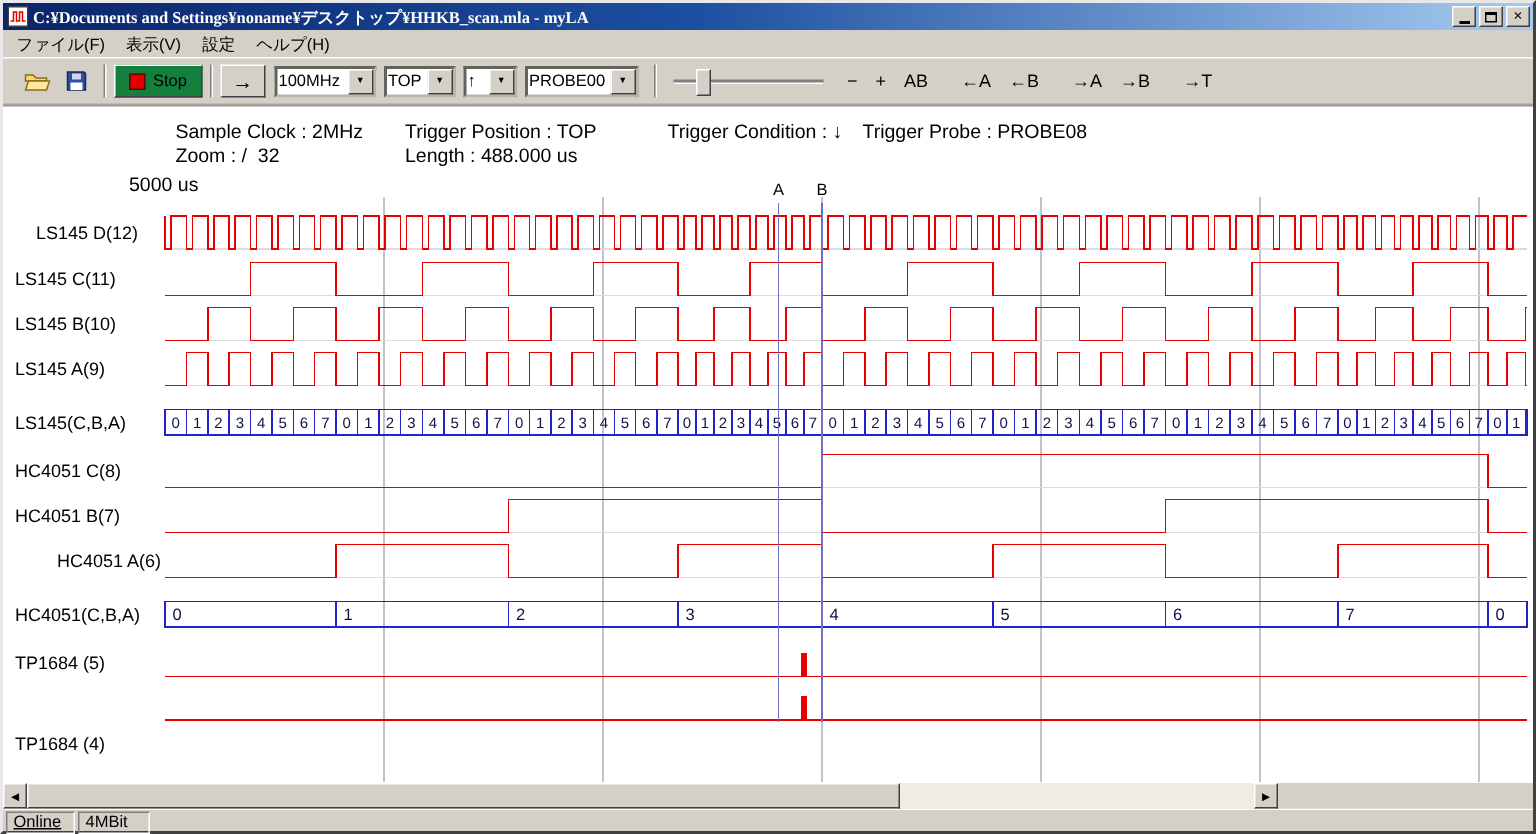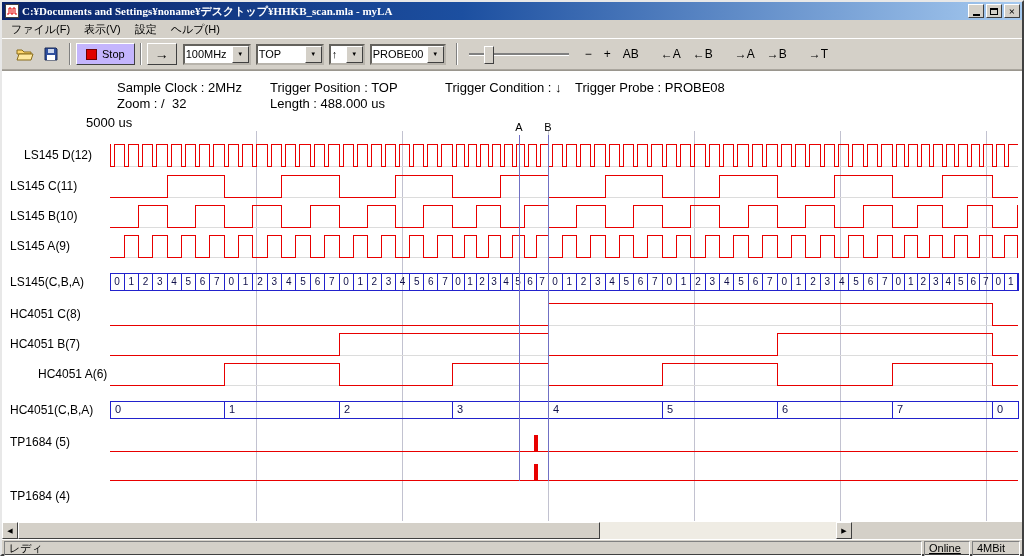--- a/index.html
+++ b/index.html
@@ -17,21 +17,21 @@
   .glyph-close{font-size:11px;font-weight:bold;}
 
   
   .menubar{height:18px;display:flex;align-items:center;font-size:11px;padding-left:2px;}
   .menu-item{padding:2px 7px;}
 
   
   .toolbar{height:30px;display:flex;align-items:center;padding:0 2px 0 10px;border-top:1px solid #fff;border-bottom:1px solid #aaa69e;}
   .tool-icon-btn{width:26px;height:24px;background:transparent;border:1px solid transparent;display:flex;align-items:center;justify-content:center;padding:0;}
   .tsep{width:0;height:22px;border-left:1px solid #808080;border-right:1px solid #fff;margin:0 5px;}
-  .stop-btn{height:22px;display:flex;align-items:center;gap:5px;padding:0 9px;background:#c4b5fd;border:1px solid;border-color:#fff #404040 #404040 #fff;font-size:11px;font-family:inherit;}
+  .stop-btn{height:22px;display:flex;align-items:center;gap:5px;padding:0 9px;background:#15803d;border:1px solid;border-color:#fff #404040 #404040 #fff;font-size:11px;font-family:inherit;}
   .stop-square{width:9px;height:9px;background:#e00000;border:1px solid #700000;}
   .arrow-btn{width:30px;height:22px;background:#d4d0c8;border:1px solid;border-color:#fff #404040 #404040 #fff;font-size:14px;font-weight:bold;padding:0;margin:0 6px 0 0;font-family:inherit;}
   .combo{height:21px;background:#fff;border:2px inset #b8b4ac;display:flex;align-items:center;font-size:11px;margin-right:5px;box-sizing:border-box;}
   .combo-val{flex:1;padding-left:1px;white-space:nowrap;overflow:hidden;}
   .combo-btn{width:15px;height:15px;background:#d4d0c8;border:1px solid;border-color:#fff #404040 #404040 #fff;font-size:6px;display:flex;align-items:center;justify-content:center;flex:0 0 auto;margin-right:0;}
   .slider{width:100px;height:21px;position:relative;margin:0 10px 0 6px;flex:0 0 auto;}
   .slider-track{position:absolute;left:0;right:0;top:9px;height:2px;background:#808080;border-bottom:1px solid #fff;}
   .slider-handle{position:absolute;left:15px;top:2px;width:8px;height:16px;background:#d4d0c8;border:1px solid;border-color:#fff #404040 #404040 #fff;}
   .flat-btn{height:22px;padding:0 5px;background:transparent;border:1px solid transparent;font-size:12px;font-family:inherit;}
   .flat-btn.grp{margin-left:10px;}
@@ -108,21 +108,21 @@
       <span class="stop-square"></span>
       <span>Stop</span>
     </button>
     <div class="tsep"></div>
     <button class="arrow-btn">→</button>
 
     <div class="combo" style="width:68px">
       <span class="combo-val">100MHz</span>
       <span class="combo-btn">▼</span>
     </div>
-    <div class="combo" style="width:68px">
+    <div class="combo" style="width:48px">
       <span class="combo-val">TOP</span>
       <span class="combo-btn">▼</span>
     </div>
     <div class="combo" style="width:36px">
       <span class="combo-val">↑</span>
       <span class="combo-btn">▼</span>
     </div>
     <div class="combo" style="width:76px">
       <span class="combo-val">PROBE00</span>
       <span class="combo-btn">▼</span>
@@ -359,18 +359,17 @@
       <div class="scroll-thumb"></div>
       <div class="scroll-track"></div>
       <button class="scroll-btn">
           <span>▶</span>
         </button>
     </div>
     <div class="scroll-rest"></div>
   </div>
 
   <div class="statusbar">
-    <div class="status-panel status-main">レディ</div>
     <div class="status-panel status-online">Online</div>
     <div class="status-panel status-mem">4MBit</div>
   </div>
 
 </div>
 
 </body></html>

